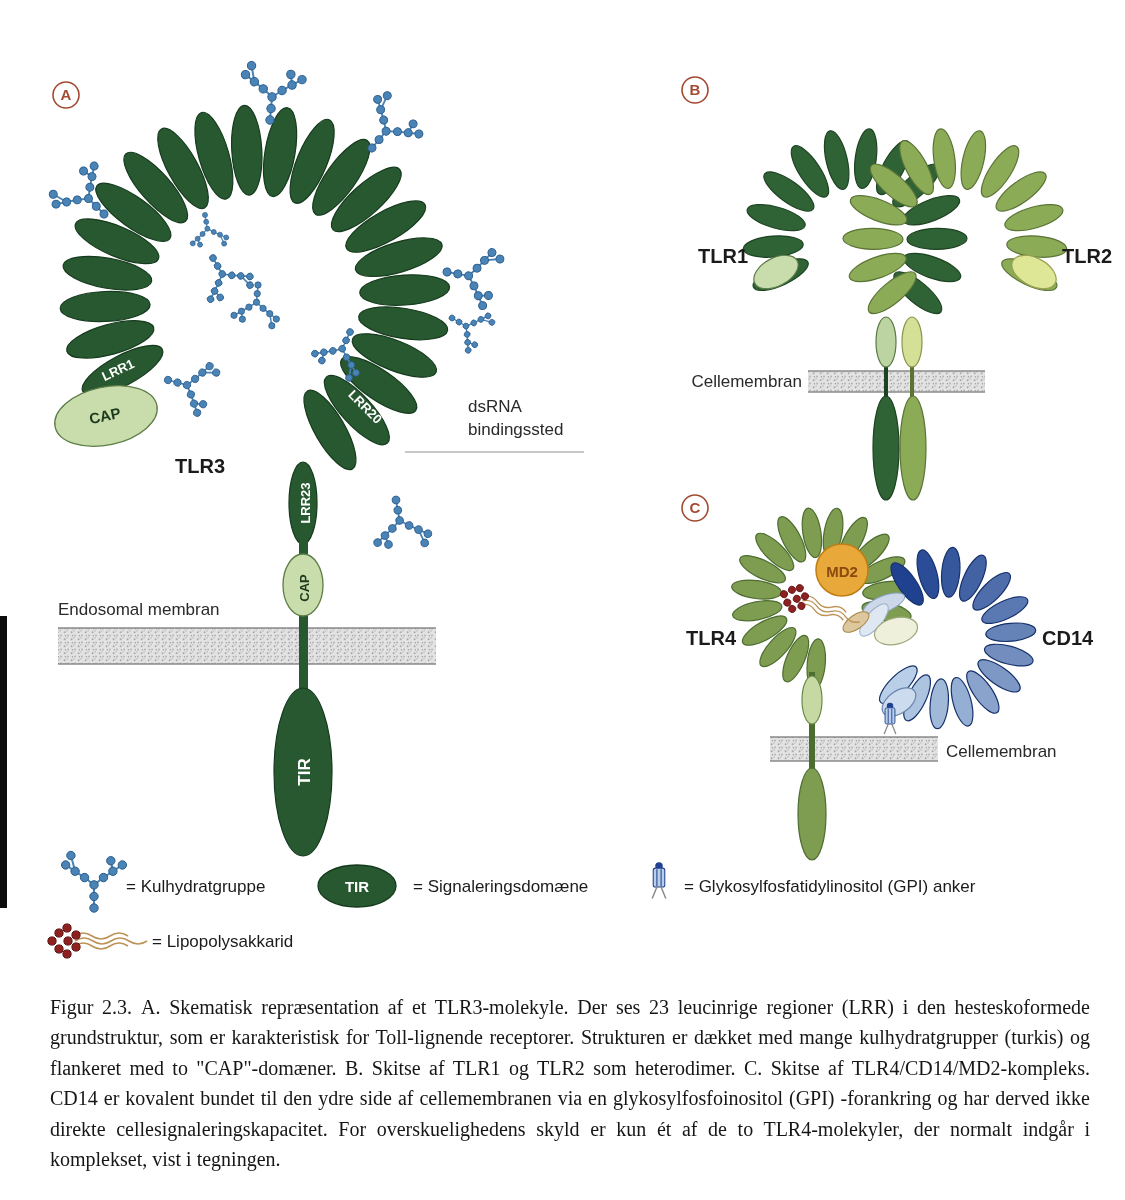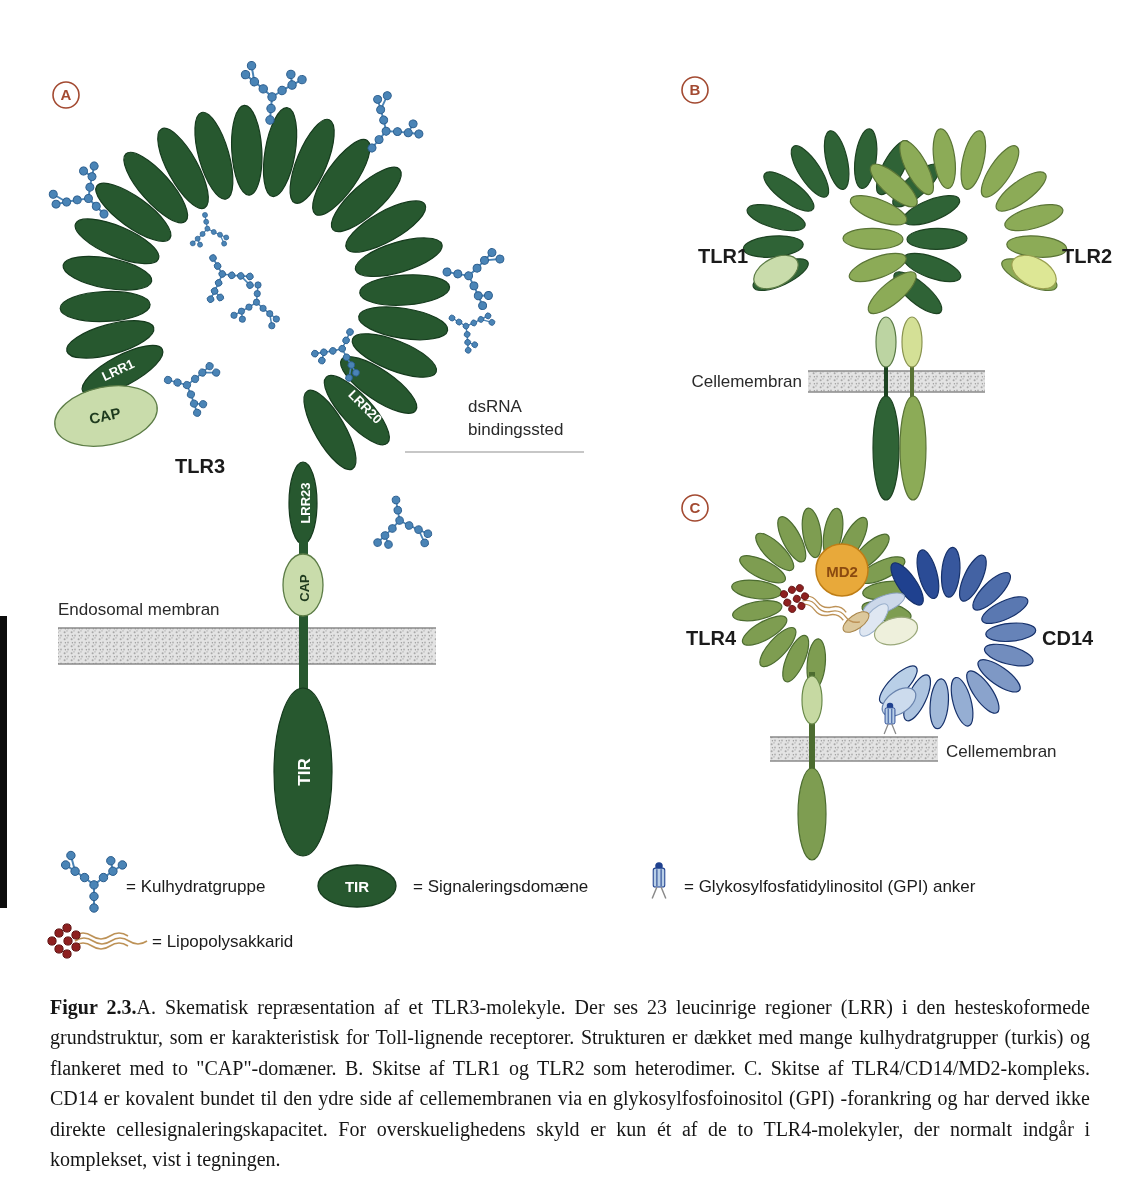--- a/index.html
+++ b/index.html
@@ -14,21 +14,21 @@
   .name-label   { font-size:20px; font-weight:bold; fill:#1b1b1b; }
   .small-label  { font-size:17px; fill:#2a2a2a; }
   .tir-label    { font-size:17px; font-weight:bold; fill:#ffffff; }
   .md2-label    { font-size:15px; font-weight:bold; fill:#8a4a10; }
   .legend-text  { font-size:17px; fill:#1b1b1b; }
   .legend-tir-text { font-size:15px; font-weight:bold; fill:#ffffff; }
   .pointer-line { stroke:#909090; stroke-width:1.2; }
   .caption { position:absolute; left:50px; top:992px; width:1040px;
              font-family:"Liberation Serif", serif; font-size:20px; line-height:1.52;
              color:#161616; text-align:justify; }
-  .caption .fig-label { font-weight:bold; }
+  .caption .fig-label { font-weight:normal; margin-right:9px; }
   .scan-bar { position:absolute; left:0; top:616px; width:7px; height:292px; background:#0c0c0c; }
 </style>
 </head>
 <body>
 
 <div class="page">
 
   <svg id="figure-svg" width="1125" height="978" viewBox="0 0 1125 978">
     <defs>
       <pattern id="speckle" width="7" height="7" patternUnits="userSpaceOnUse">

